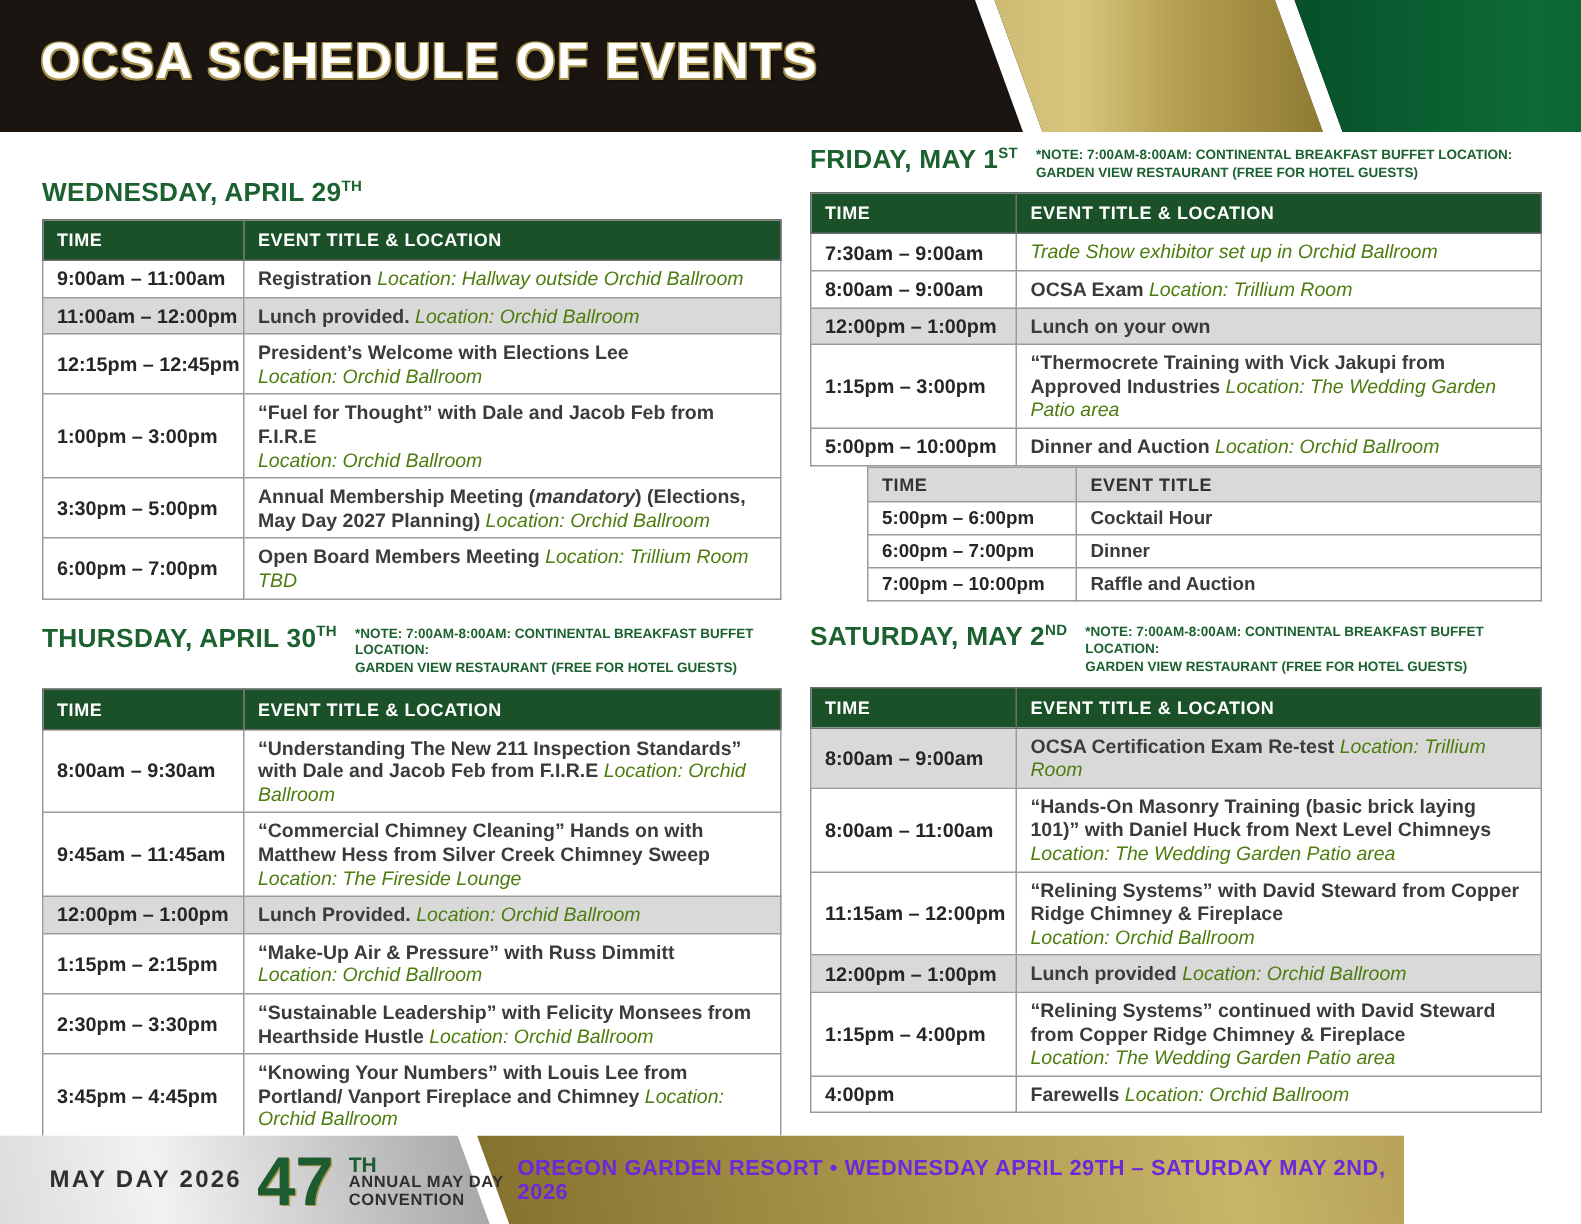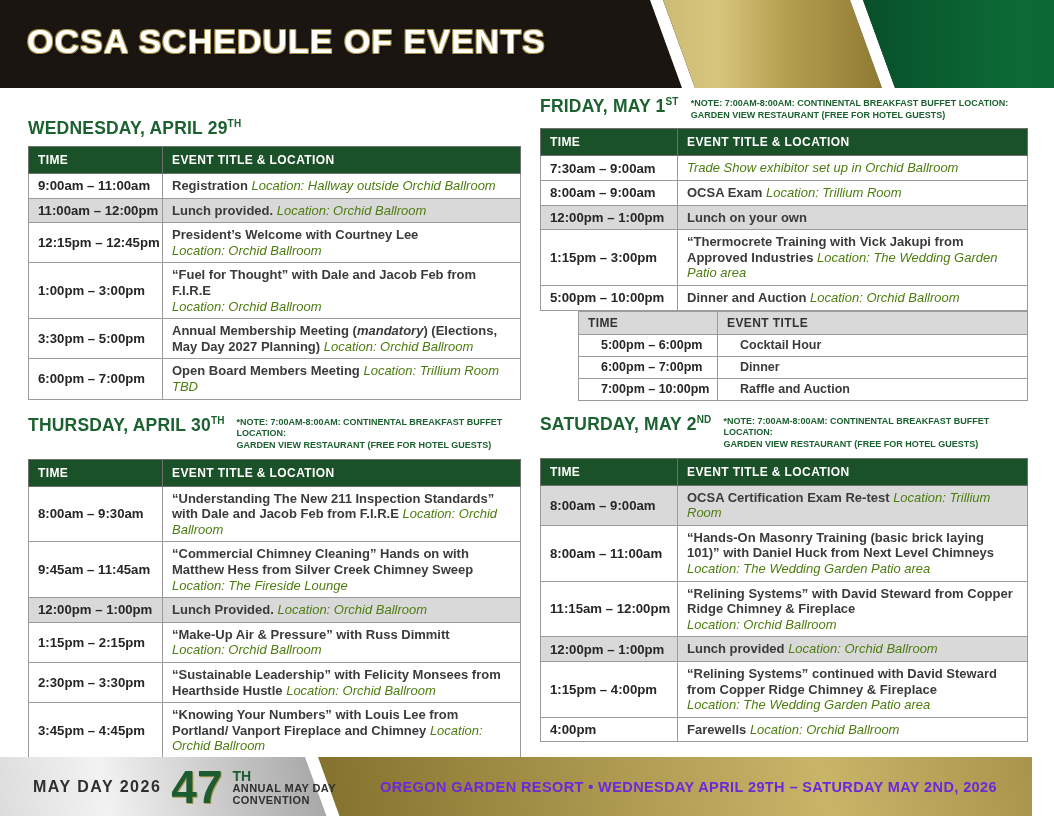--- a/index.html
+++ b/index.html
@@ -46,25 +46,25 @@
   tr.shaded td { background:#d9d9d9; }
   .line { line-height:1.2; }
   .r-b  { font-weight:bold; color:#3b3b3b; }
   .r-i  { font-style:italic; color:#4d7c0f; font-weight:normal; }
   .r-bi { font-weight:bold; font-style:italic; color:#3b3b3b; }
 
   
   .subtable-wrap { width:450px; margin-left:38px; }
   .subtable-wrap th { background:#d9d9d9; color:#333333; border:1px solid #9b9b9b;
                       padding:4px 9px; font-size:12px; }
-  .subtable-wrap td { padding:3px 22px; font-size:12.5px; }
+  .subtable-wrap td { padding:3px 9px; font-size:12.5px; }
   .subtable-wrap td.time, .subtable-wrap th.time { width:139px; }
 
   
-  .footer { position:absolute; left:0; top:757px; width:1032px; height:59px;
+  .footer { position:absolute; left:0; top:757px; width:936px; height:59px;
             background:#ffffff; overflow:hidden; }
   .fstripe { position:absolute; top:0; height:59px; transform:skewX(20deg);
              transform-origin:0 0; }
   .fstripe.silver { left:-80px; width:385px;
              background:linear-gradient(100deg,#cfcfcf 0%,#f2f2f2 45%,#a8a8a8 100%); }
   .fstripe.goldband { left:318px; width:900px;
              background:linear-gradient(100deg,#85722e 0%,#c9b568 55%,#8a7530 100%); }
   .footer-left { position:absolute; left:33px; top:0; height:59px; display:flex;
                  align-items:center; gap:10px; }
   .mayday { font-size:16px; font-weight:bold; color:#2f2f2f; letter-spacing:1.5px; }
@@ -111,21 +111,21 @@
           </tr>
           <tr class="shaded">
             <td class="time">11:00am – 12:00pm</td>
             <td class="event">
               <div class="line"><span class="r-b">Lunch provided. </span><span class="r-i">Location: Orchid Ballroom</span></div>
             </td>
           </tr>
           <tr>
             <td class="time">12:15pm – 12:45pm</td>
             <td class="event">
-              <div class="line"><span class="r-b">President’s Welcome with Courtney Lee</span></div>
+              <div class="line"><span class="r-b">President’s Welcome with Elections Lee</span></div>
               <div class="line"><span class="r-i">Location: Orchid Ballroom</span></div>
             </td>
           </tr>
           <tr>
             <td class="time">1:00pm – 3:00pm</td>
             <td class="event">
               <div class="line"><span class="r-b">“Fuel for Thought” with Dale and Jacob Feb from F.I.R.E</span></div>
               <div class="line"><span class="r-i">Location: Orchid Ballroom</span></div>
             </td>
           </tr>

